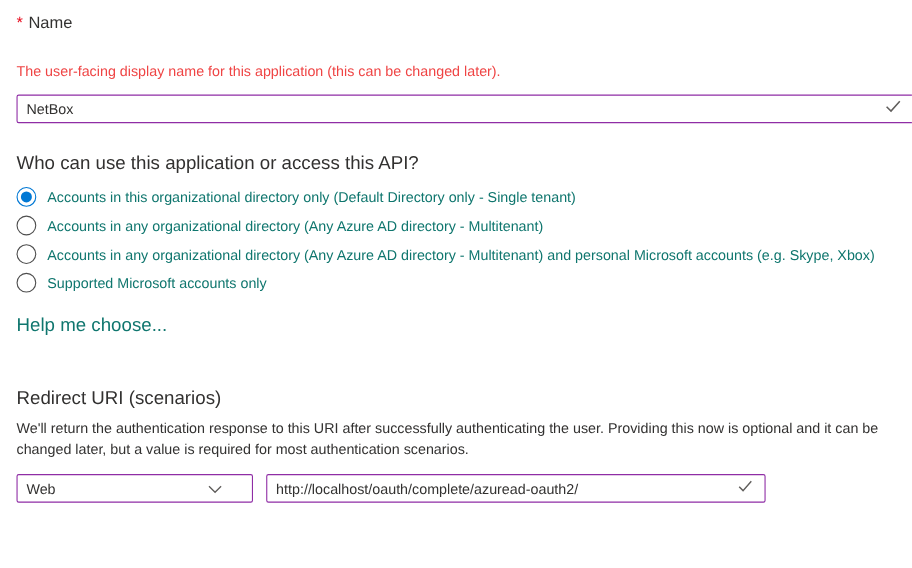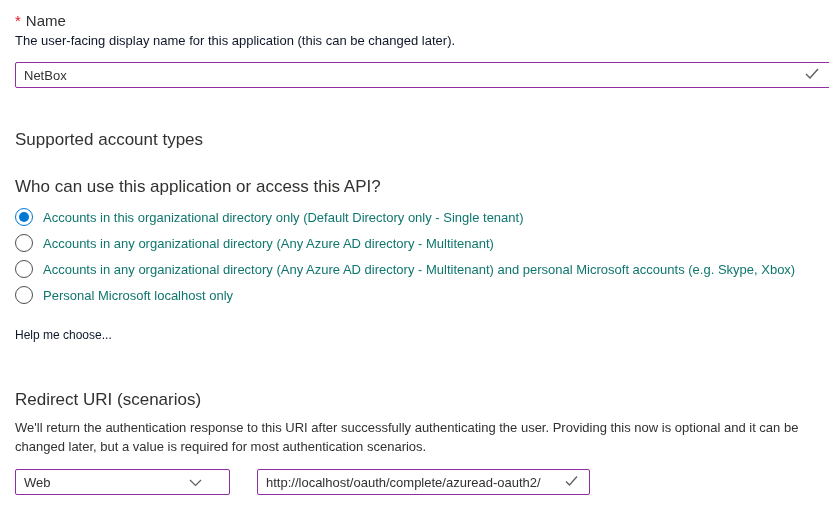--- a/index.html
+++ b/index.html
@@ -18,22 +18,22 @@
     font-size: 15px;
     line-height: 22px;
     font-weight: 400;
     color: #323130;
   }
   .required { color: #e81123; margin-right: 5px; }
 
   .desc {
     font-size: 13px;
     line-height: 18px;
-    margin-top: 0;
-    color: #0f172a;
+    margin-top: 24px;
+    color: #ef4444;
   }
 
   .input-wrap {
     height: 26px;
     border: 1px solid #8f2da5;
     border-radius: 2px;
     display: flex;
     align-items: center;
     background: #fff;
   }
@@ -89,23 +89,23 @@
   }
   .radio-label {
     font-size: 13px;
     margin-left: 10px;
     white-space: nowrap;
     color: #0f766e;
   }
 
   .help-link-wrap { margin-top: 17px; }
   .link {
-    font-size: 12px;
+    font-size: 17px;
     line-height: 18px;
-    color: #0f172a;
+    color: #0f766e;
     text-decoration: none;
     cursor: pointer;
     display: inline-block;
   }
 
   .redirect-desc {
     font-size: 13px;
     line-height: 19px;
     margin-top: 8px;
     max-width: 800px;
@@ -118,21 +118,21 @@
     border: 1px solid #8f2da5;
     border-radius: 2px;
     display: flex;
     align-items: center;
     justify-content: space-between;
     padding: 0 27px 0 8px;
     font-size: 13px;
     cursor: pointer;
     background: #fff;
   }
-  .uri-input-wrap { width: 333px; margin-left: 27px; }
+  .uri-input-wrap { width: 454px; margin-left: 12px; }
 </style>
 </head>
 <body>
 
 <div class="page">
 
   <div class="h-name">
     <span class="required">*</span><span>Name</span>
   </div>
 
@@ -140,40 +140,39 @@
 
   <div class="input-wrap name-input-wrap">
     <input type="text" value="NetBox" style="">
     <span class="check-icon">
       <svg width="16" height="13" viewBox="0 0 16 13" fill="none">
         <polyline points="2,7 6,11 14,2" stroke="#605e5c" stroke-width="1.4" fill="none"></polyline>
       </svg>
     </span>
   </div>
 
-  <div class="section-h account-types">Supported account types</div>
 
   <div class="question">Who can use this application or access this API?</div>
 
   <div class="radio-group">
     <label class="radio-row">
       <span class="radio selected"></span>
       <span class="radio-label">Accounts in this organizational directory only (Default Directory only - Single tenant)</span>
     </label>
     <label class="radio-row">
       <span class="radio"></span>
       <span class="radio-label">Accounts in any organizational directory (Any Azure AD directory - Multitenant)</span>
     </label>
     <label class="radio-row">
       <span class="radio"></span>
       <span class="radio-label">Accounts in any organizational directory (Any Azure AD directory - Multitenant) and personal Microsoft accounts (e.g. Skype, Xbox)</span>
     </label>
     <label class="radio-row">
       <span class="radio"></span>
-      <span class="radio-label">Personal Microsoft localhost only</span>
+      <span class="radio-label">Supported Microsoft accounts only</span>
     </label>
   </div>
 
   <div class="help-link-wrap">
     <a class="link">Help me choose...</a>
   </div>
 
   <div class="section-h redirect">Redirect URI (scenarios)</div>
 
   <div class="redirect-desc">We'll return the authentication response to this URI after successfully authenticating the user. Providing this now is optional and it can be changed later, but a value is required for most authentication scenarios.</div>

